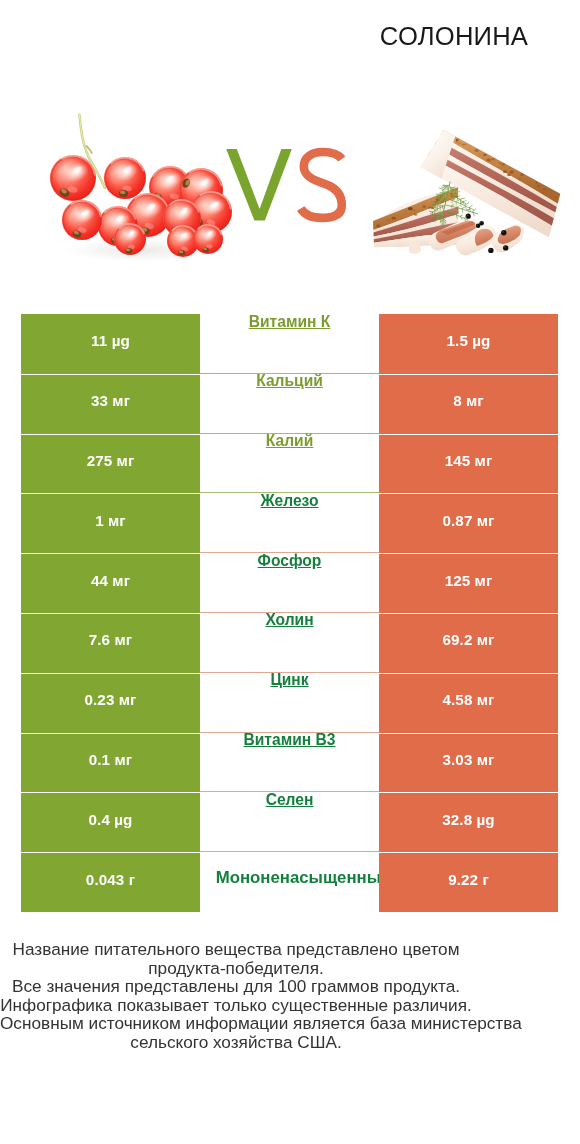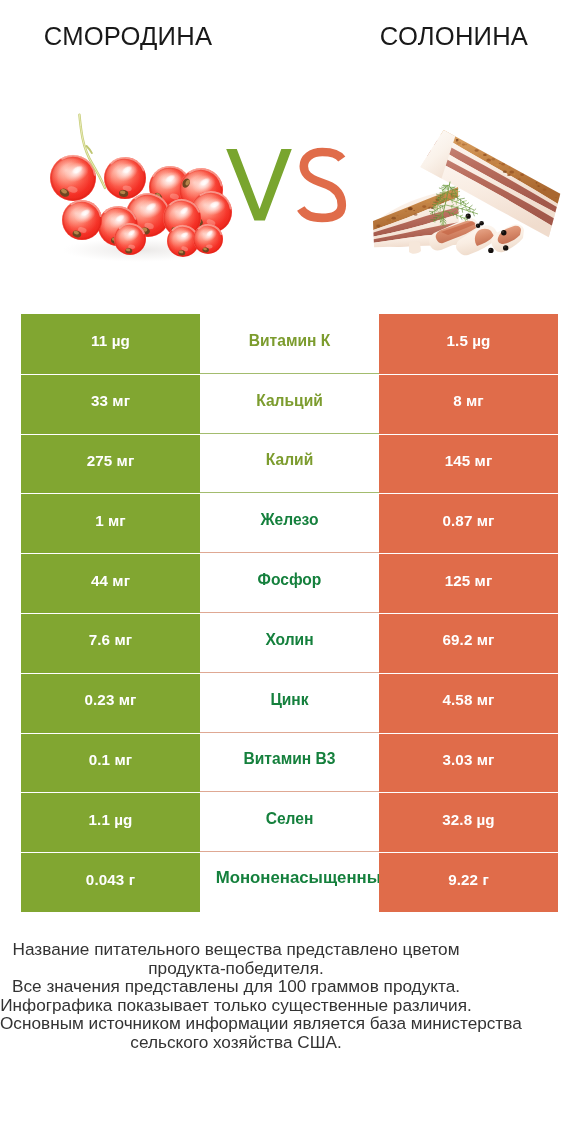--- a/index.html
+++ b/index.html
@@ -19,23 +19,23 @@
   .vs svg{display:block;}
 
   
   .table{position:absolute;left:21px;top:314px;width:537px;}
   .row{position:relative;height:59.8px;display:flex;}
   .c-left,.c-right{width:179px;display:flex;align-items:center;
         justify-content:center;color:#fff;font-size:15.2px;font-weight:bold;
         box-sizing:border-box;letter-spacing:.1px;}
   .c-left{background:#81A631;}
   .c-right{background:#E06C4A;}
-  .c-mid{width:179px;display:flex;align-items:center;justify-content:center;
+  .c-mid{width:179px;display:flex;align-items:flex-start;justify-content:center;
         background:#fff;font-size:15.6px;font-weight:bold;text-align:center;line-height:21px;
-        box-sizing:border-box;position:relative;z-index:2;}
+        box-sizing:border-box;position:relative;z-index:2;text-decoration:underline;}
   .c-mid:after{content:"";position:absolute;left:0;right:0;bottom:0;height:1px;background:#9CB466;}
   .row:last-child .c-mid:after{display:none;}
   .row.win-left .c-mid{color:#7C9C2E;}
   .row.win-right .c-mid{color:#15803d;}
   .row.win-left .c-mid:after{background:#A3BC6E;}
   .row.win-right .c-mid:after{background:#DFA893;}
   .c-mid span{display:block;white-space:nowrap;position:relative;top:-3.5px;}
   .c-left span,.c-right span{display:block;white-space:nowrap;position:relative;top:-3.5px;}
   .row.wrap2 .c-mid{overflow:hidden;}
   .row.wrap2 .c-mid span{white-space:nowrap;font-size:16.8px;}
@@ -48,21 +48,20 @@
   
   .foot{position:absolute;left:0;top:940px;width:472px;text-align:center;
         font-size:17.2px;color:#333;line-height:18.5px;font-weight:400;}
   .foot div{white-space:nowrap;}
 </style>
 </head>
 <body>
 
 <div class="page">
 
-  <div class="title left">СМОРОДИНА</div>
   <div class="title right">СОЛОНИНА</div>
 
   <div class="hero">
 <svg class="art" width="580" height="300" viewBox="0 0 580 300" aria-hidden="true">
 <defs>
 <radialGradient id="berryG" cx="40%" cy="34%" r="72%">
   <stop offset="0%" stop-color="#FFAE9C"></stop>
   <stop offset="26%" stop-color="#FD826F"></stop>
   <stop offset="52%" stop-color="#FA5243"></stop>
   <stop offset="78%" stop-color="#F43026"></stop>
@@ -582,21 +581,21 @@
         </div>
         <div class="c-mid">
           <span>Витамин B3</span>
         </div>
         <div class="c-right">
           <span>3.03 мг</span>
         </div>
       </div>
       <div class="row win-right">
         <div class="c-left">
-          <span>1.1 µg</span>
+          <span>0.4 µg</span>
         </div>
         <div class="c-mid">
           <span>Селен</span>
         </div>
         <div class="c-right">
           <span>32.8 µg</span>
         </div>
       </div>
       <div class="row win-right wrap2">
         <div class="c-left">

